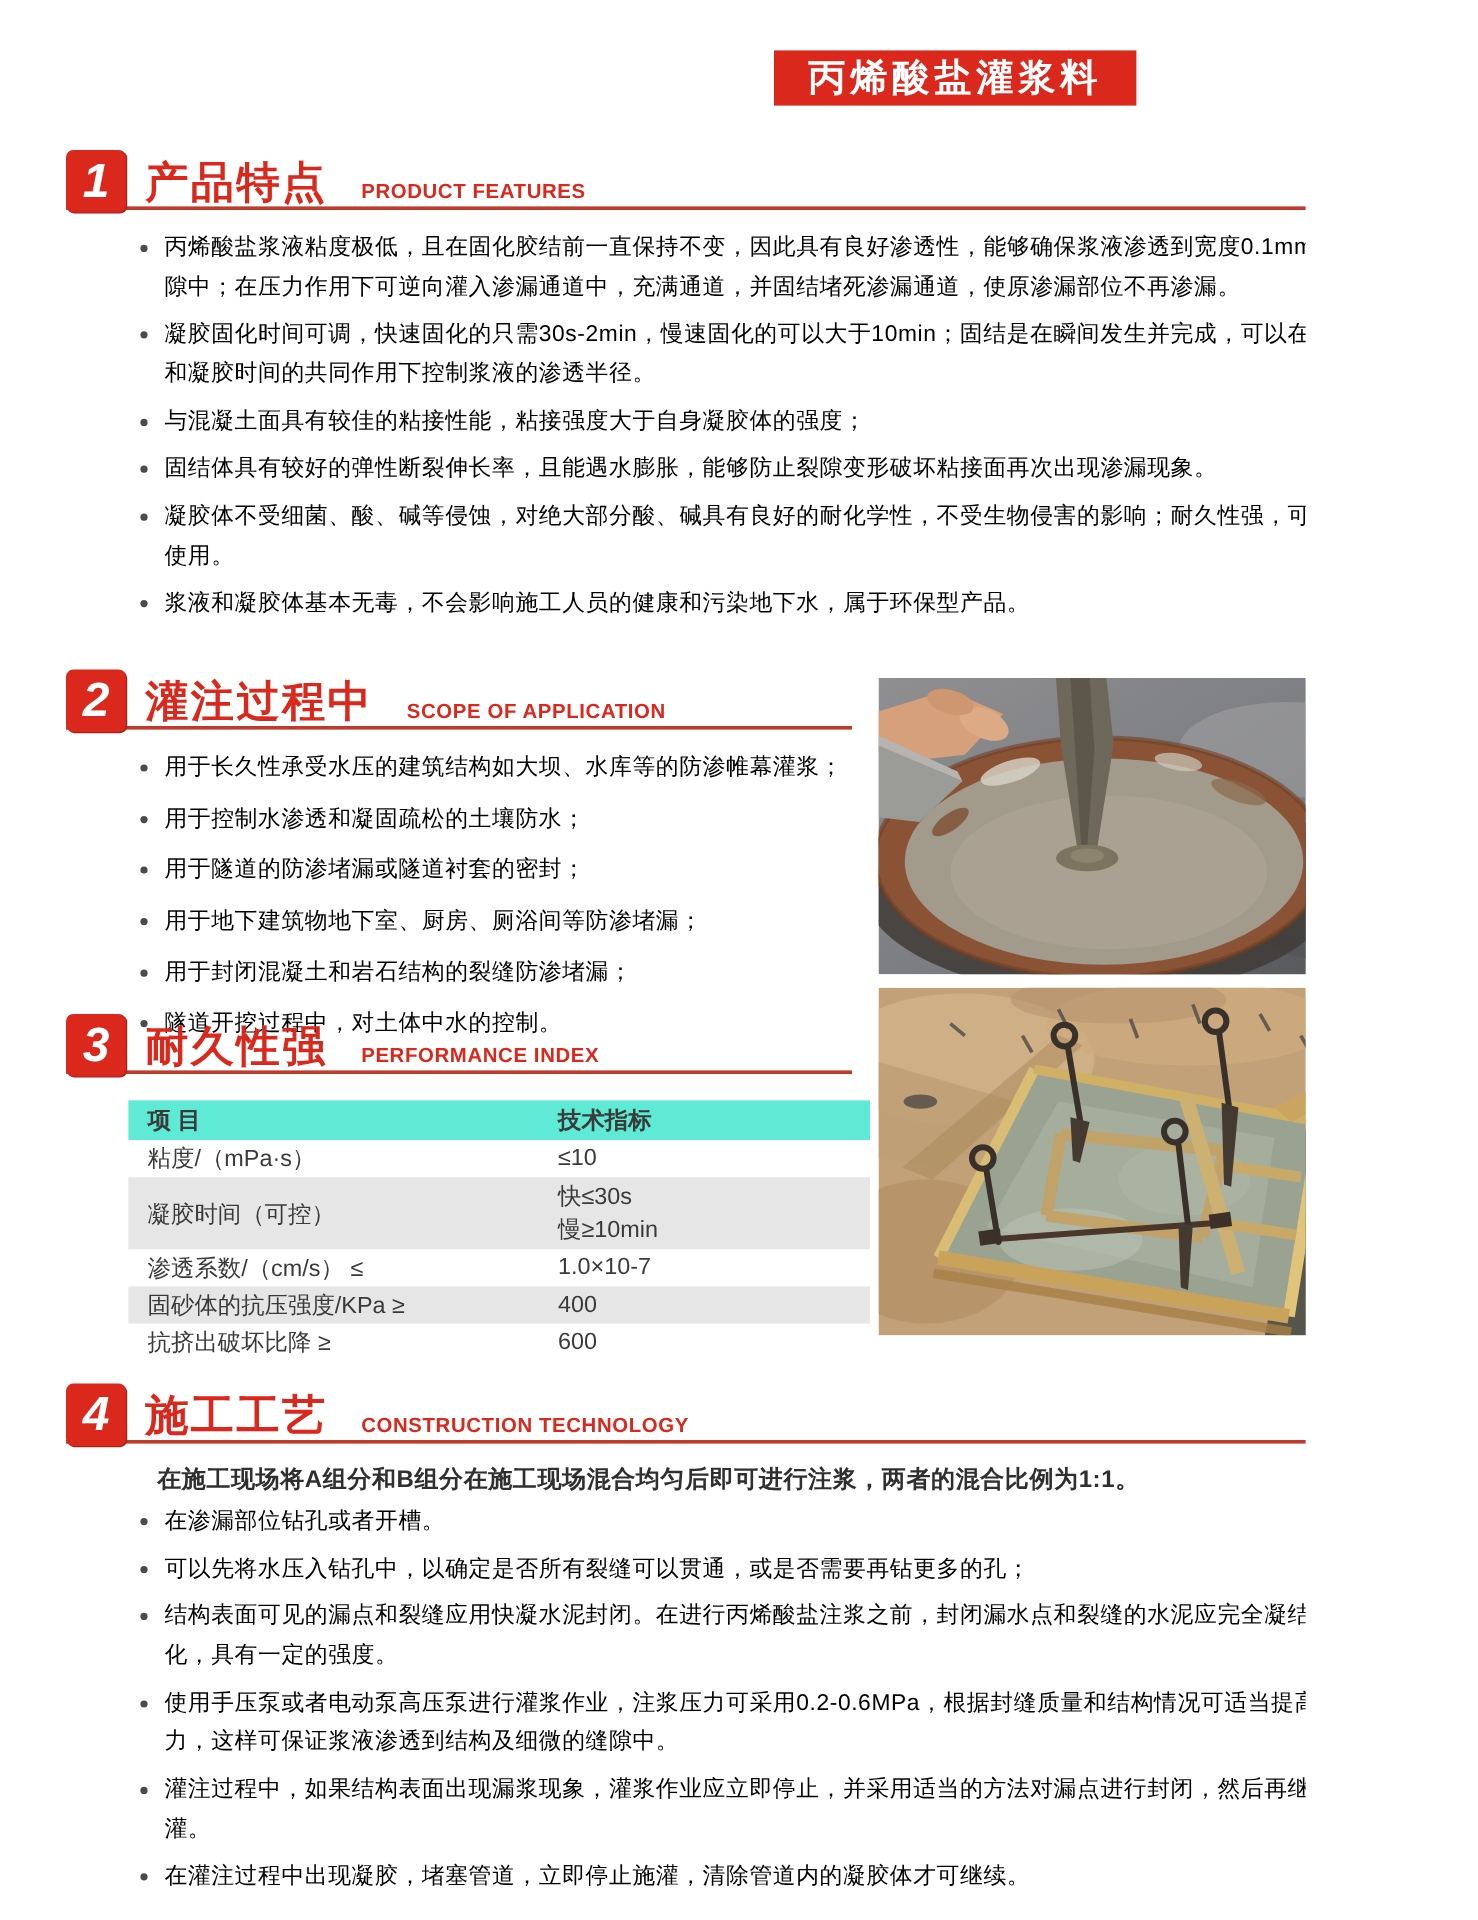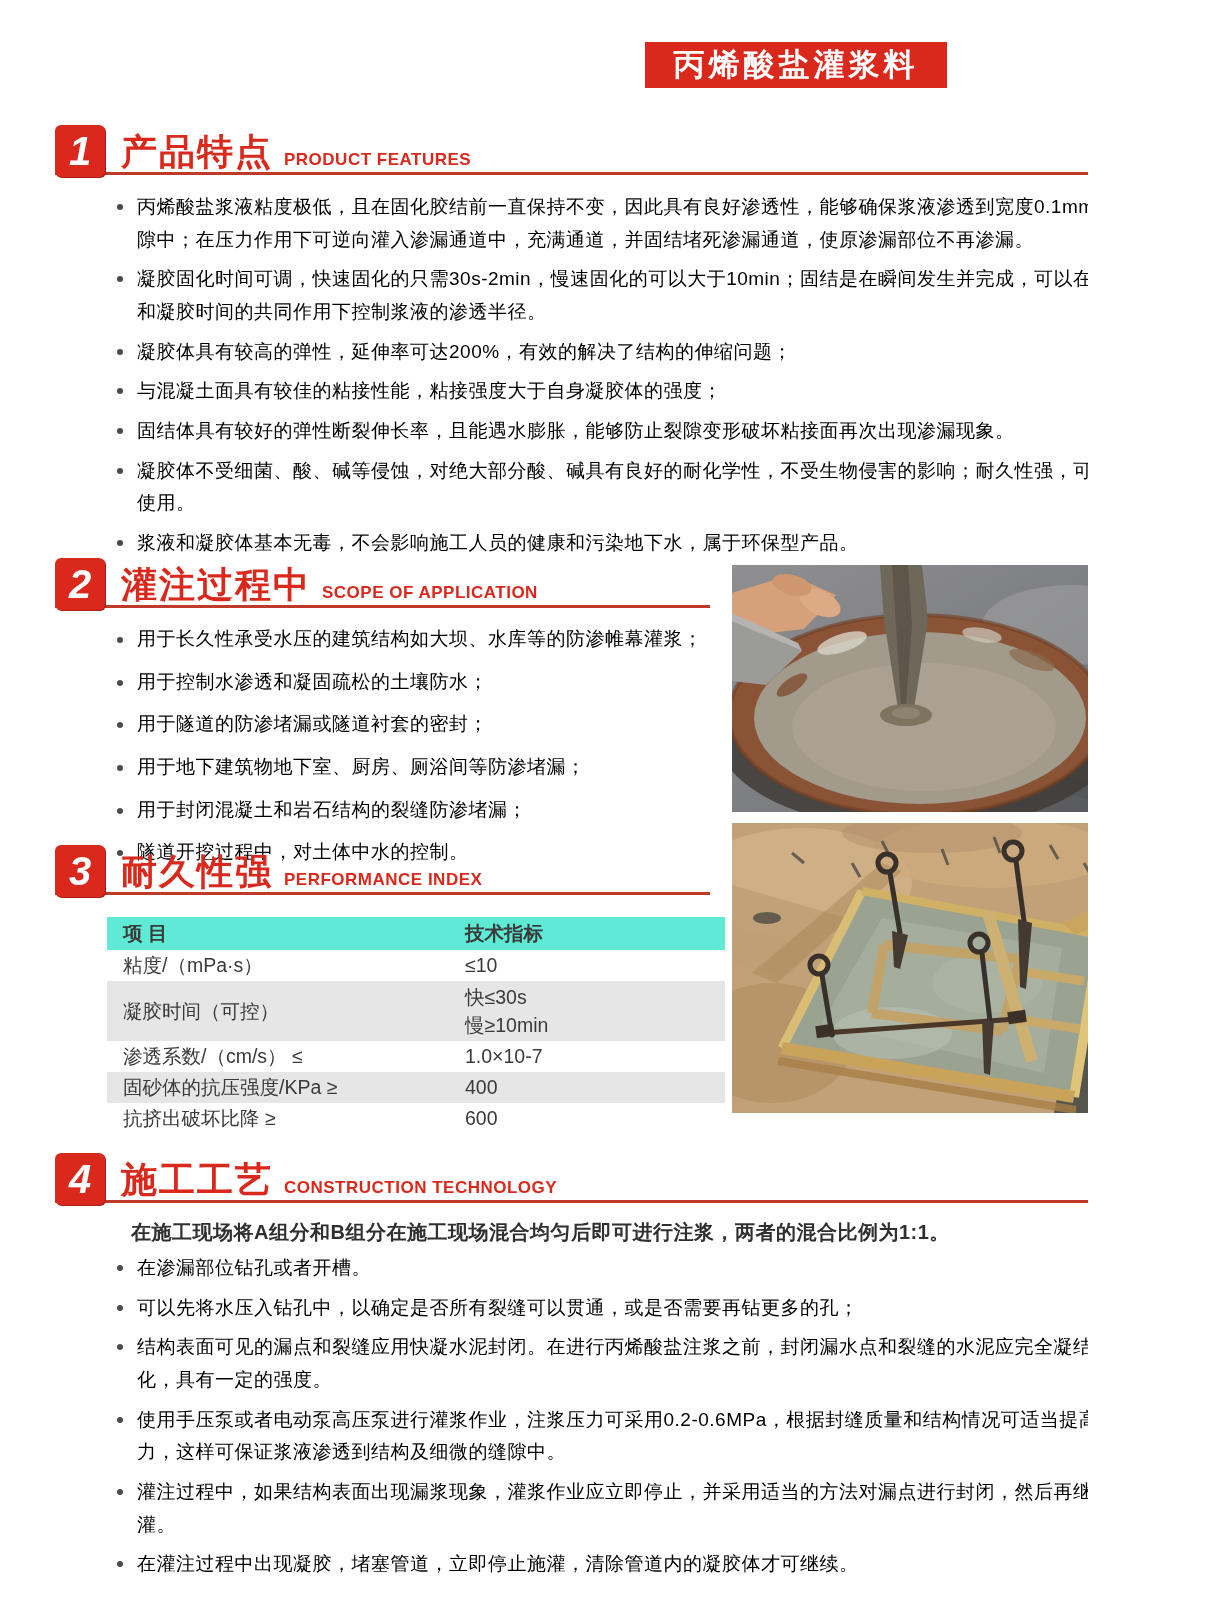--- a/index.html
+++ b/index.html
@@ -26,34 +26,34 @@
     position:relative;top:5px;width:50px;height:52px;background:#da291c;color:#ffffff;
     border-radius:6px;display:inline-flex;align-items:center;justify-content:center;
     font-size:40px;font-weight:bold;font-style:italic;flex:0 0 auto;
     box-shadow:1px 1px 0 #a81f14;
   }
   .sec-title-zh{
     color:#da291c;font-size:36px;font-weight:bold;margin-left:16px;line-height:1;
     letter-spacing:2px;padding-bottom:2px;
   }
   .sec-title-en{
-    color:#da291c;font-size:17px;font-weight:bold;margin-left:11px;line-height:1;
+    color:#da291c;font-size:17px;font-weight:bold;margin-left:28px;line-height:1;
     padding-bottom:4px;letter-spacing:0.5px;
   }
   
   .blist{list-style:none;margin:16px 0 0 0;padding:0 0 0 58px;}
   .blist li{
     position:relative;padding-left:24px;font-size:19px;line-height:1.72;
     margin-bottom:7px;color:#000000;letter-spacing:0.5px;
   }
   .blist li::before{
     content:"";position:absolute;left:4px;top:13px;width:6px;height:6px;
     border-radius:50%;background:#4a4a4a;
   }
-  .s2 .blist li{margin-bottom:10px;font-family:Liberation Mono, monospace;}
+  .s2 .blist li{margin-bottom:10px;}
   
   .ptable{margin:22px 0 0 52px;width:618px;font-size:19.5px;color:#3a3a3a;}
   .prow{display:flex;align-items:center;min-height:31px;}
   .prow .c1{width:358px;padding-left:16px;box-sizing:border-box;}
   .prow .c2{flex:1;}
   .prow.head{background:#5eead4;font-weight:bold;min-height:33px;}
   .prow.alt{background:#e6e6e6;}
   .prow.dbl{min-height:60px;align-items:center;}
   .prow.dbl .c2 div{line-height:1.45;}
   
@@ -76,21 +76,20 @@
 
   <div class="section s1">
     <div class="sec-header">
       <span class="num-box">1</span>
       <span class="sec-title-zh">产品特点</span>
       <span class="sec-title-en">PRODUCT FEATURES</span>
     </div>
     <ul class="blist">
       <li>丙烯酸盐浆液粘度极低，且在固化胶结前一直保持不变，因此具有良好渗透性，能够确保浆液渗透到宽度0.1mm的缝隙中；在压力作用下可逆向灌入渗漏通道中，充满通道，并固结堵死渗漏通道，使原渗漏部位不再渗漏。</li>
       <li>凝胶固化时间可调，快速固化的只需30s-2min，慢速固化的可以大于10min；固结是在瞬间发生并完成，可以在压力和凝胶时间的共同作用下控制浆液的渗透半径。</li>
-      <li>凝胶体具有较高的弹性，延伸率可达200%，有效的解决了结构的伸缩问题；</li>
       <li>与混凝土面具有较佳的粘接性能，粘接强度大于自身凝胶体的强度；</li>
       <li>固结体具有较好的弹性断裂伸长率，且能遇水膨胀，能够防止裂隙变形破坏粘接面再次出现渗漏现象。</li>
       <li>凝胶体不受细菌、酸、碱等侵蚀，对绝大部分酸、碱具有良好的耐化学性，不受生物侵害的影响；耐久性强，可长期使用。</li>
       <li>浆液和凝胶体基本无毒，不会影响施工人员的健康和污染地下水，属于环保型产品。</li>
     </ul>
   </div>
 
   <div class="section s2">
     <div class="sec-header">
       <span class="num-box">2</span>

